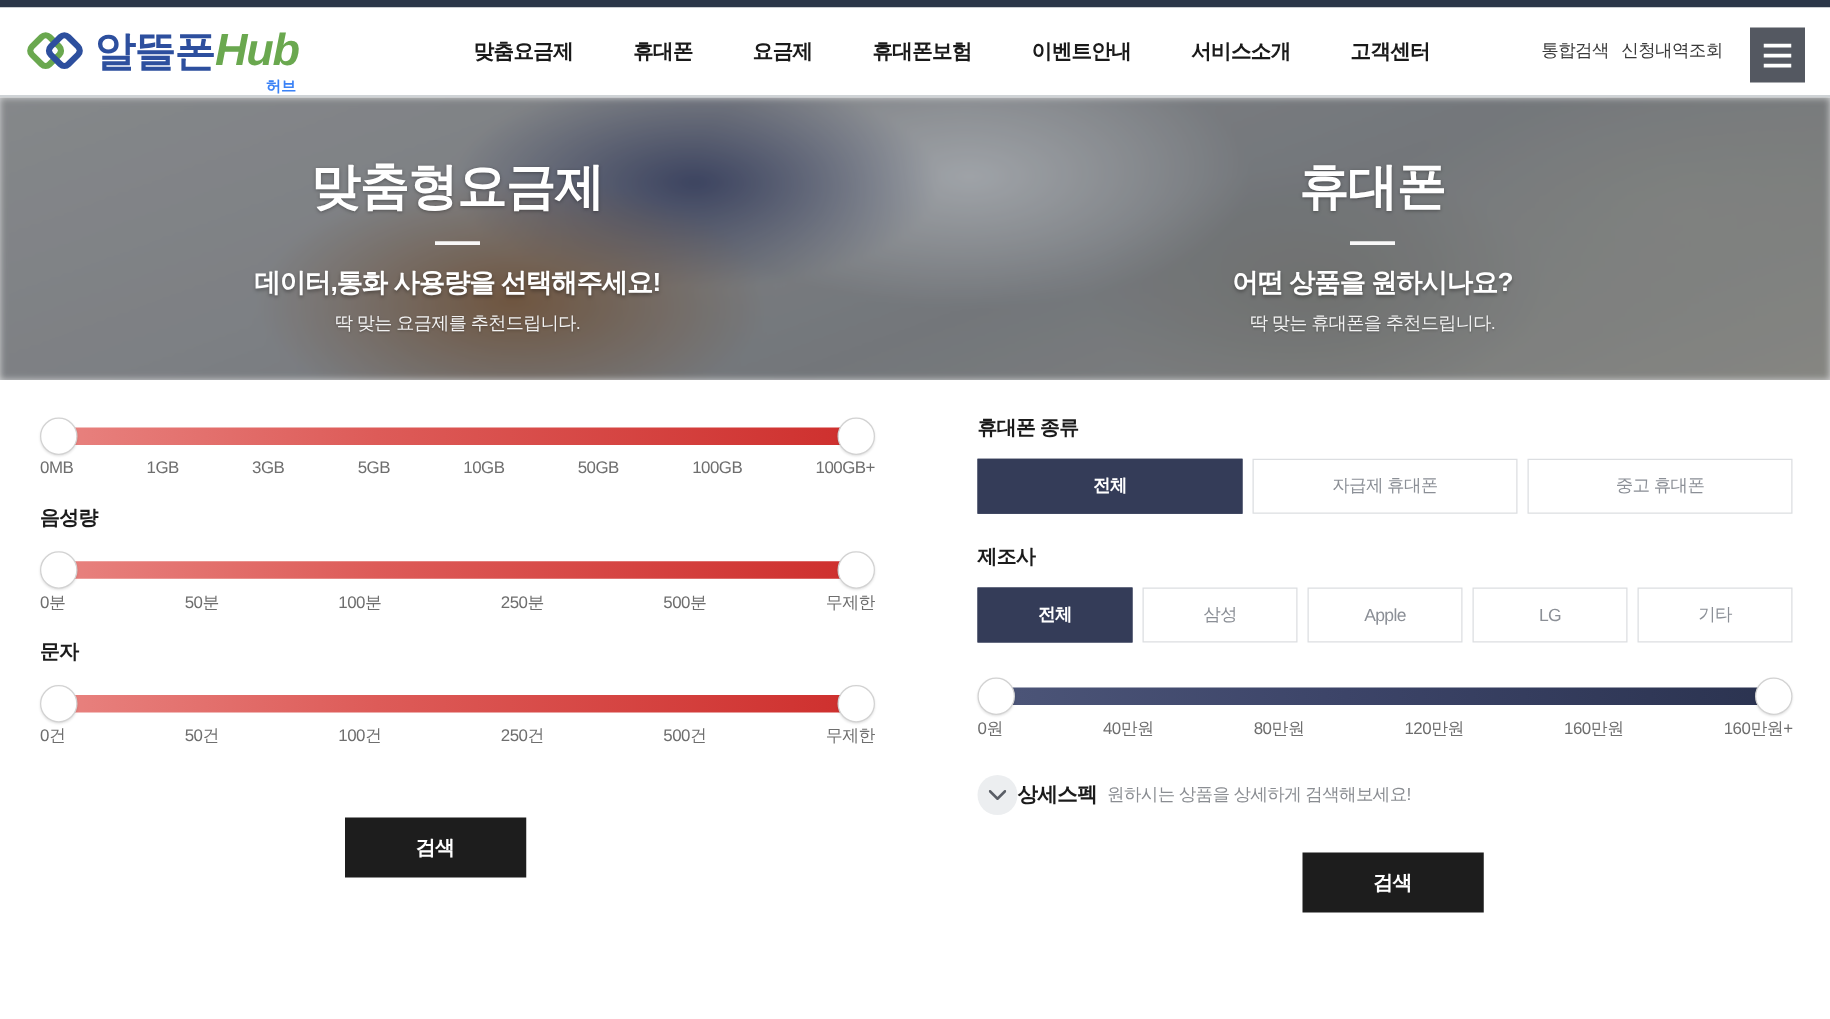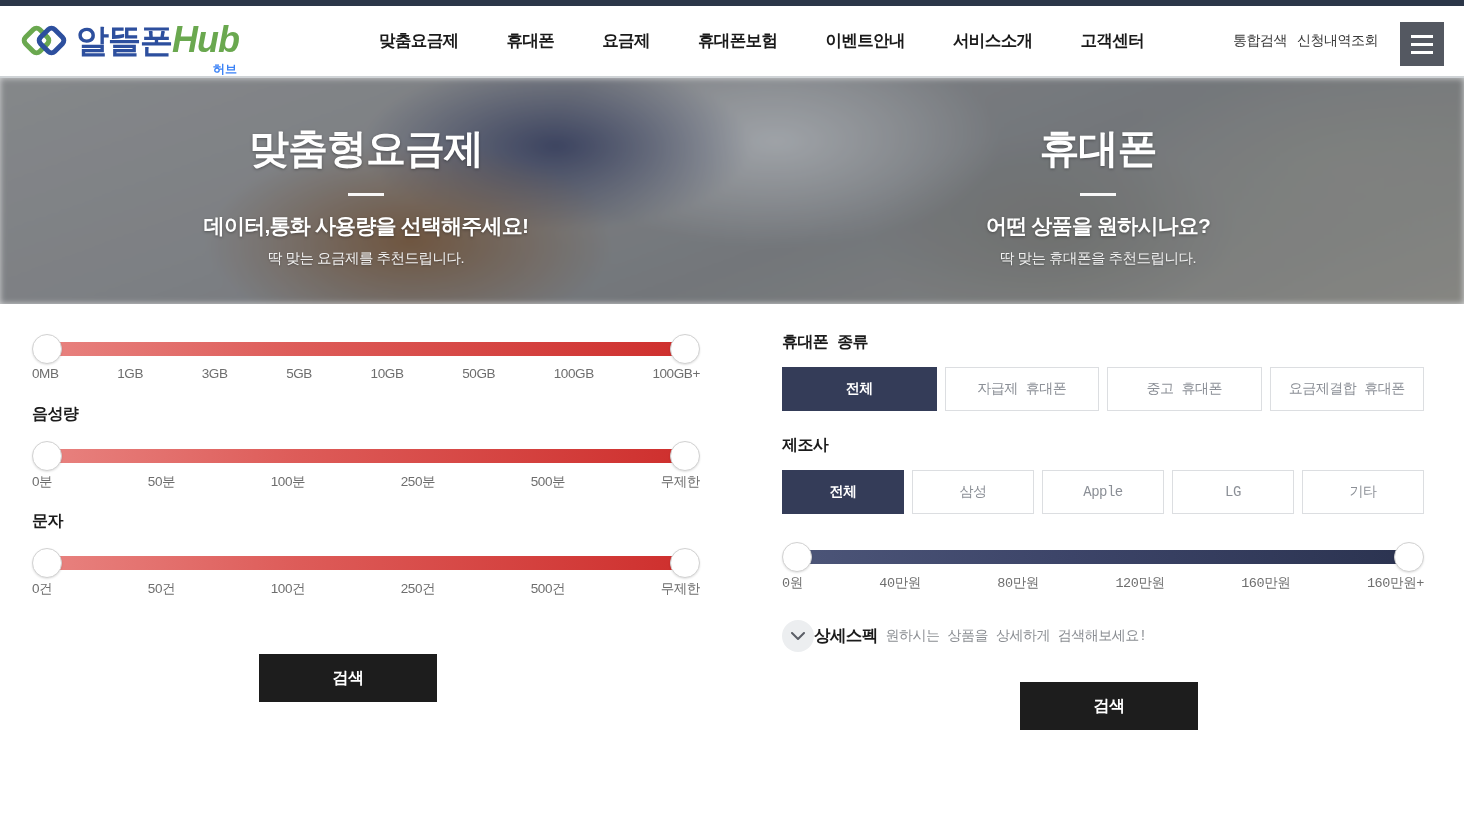--- a/index.html
+++ b/index.html
@@ -205,21 +205,21 @@
   
   .panels {
     display: flex;
     height: 511px;
   }
   .panel {
     width: 50%;
     padding: 28px 32px 0 32px;
     position: relative;
   }
-  .panel.right { padding-left: 50px; padding-right: 40px; font-family: Liberation Mono, monospace; }
+  .panel.right { padding-left: 50px; padding-right: 30px; }
 
   .field { margin-bottom: 10px; }
   .field-label {
     font-size: 16px;
     font-weight: bold;
     color: #1b1b1b;
     letter-spacing: -0.6px;
     margin-bottom: 14px;
   }
 
@@ -319,21 +319,21 @@
   }
   .detail-hint {
     font-size: 14px;
     color: #8a8d92;
     letter-spacing: -0.5px;
     margin-left: 8px;
   }
 
   
   .search-btn {
-    width: 178px;
+    width: 145px;
     height: 48px;
     background: #1d1d1d;
     color: #ffffff;
     font-size: 16px;
     font-weight: bold;
     letter-spacing: -0.5px;
     border: none;
     cursor: pointer;
     display: flex;
     align-items: center;
@@ -476,21 +476,20 @@
   </div>
 
   <div class="panel right">
 
     <div class="field">
       <div class="field-label">휴대폰 종류</div>
       <div class="chip-row">
         <div class="chip selected">전체</div>
         <div class="chip">자급제 휴대폰</div>
         <div class="chip">중고 휴대폰</div>
-        <div class="chip">요금제결합 휴대폰</div>
       </div>
     </div>
 
     <div class="field" style="margin-top:24px;">
       <div class="field-label">제조사</div>
       <div class="chip-row">
         <div class="chip selected">전체</div>
         <div class="chip">삼성</div>
         <div class="chip">Apple</div>
         <div class="chip">LG</div>

